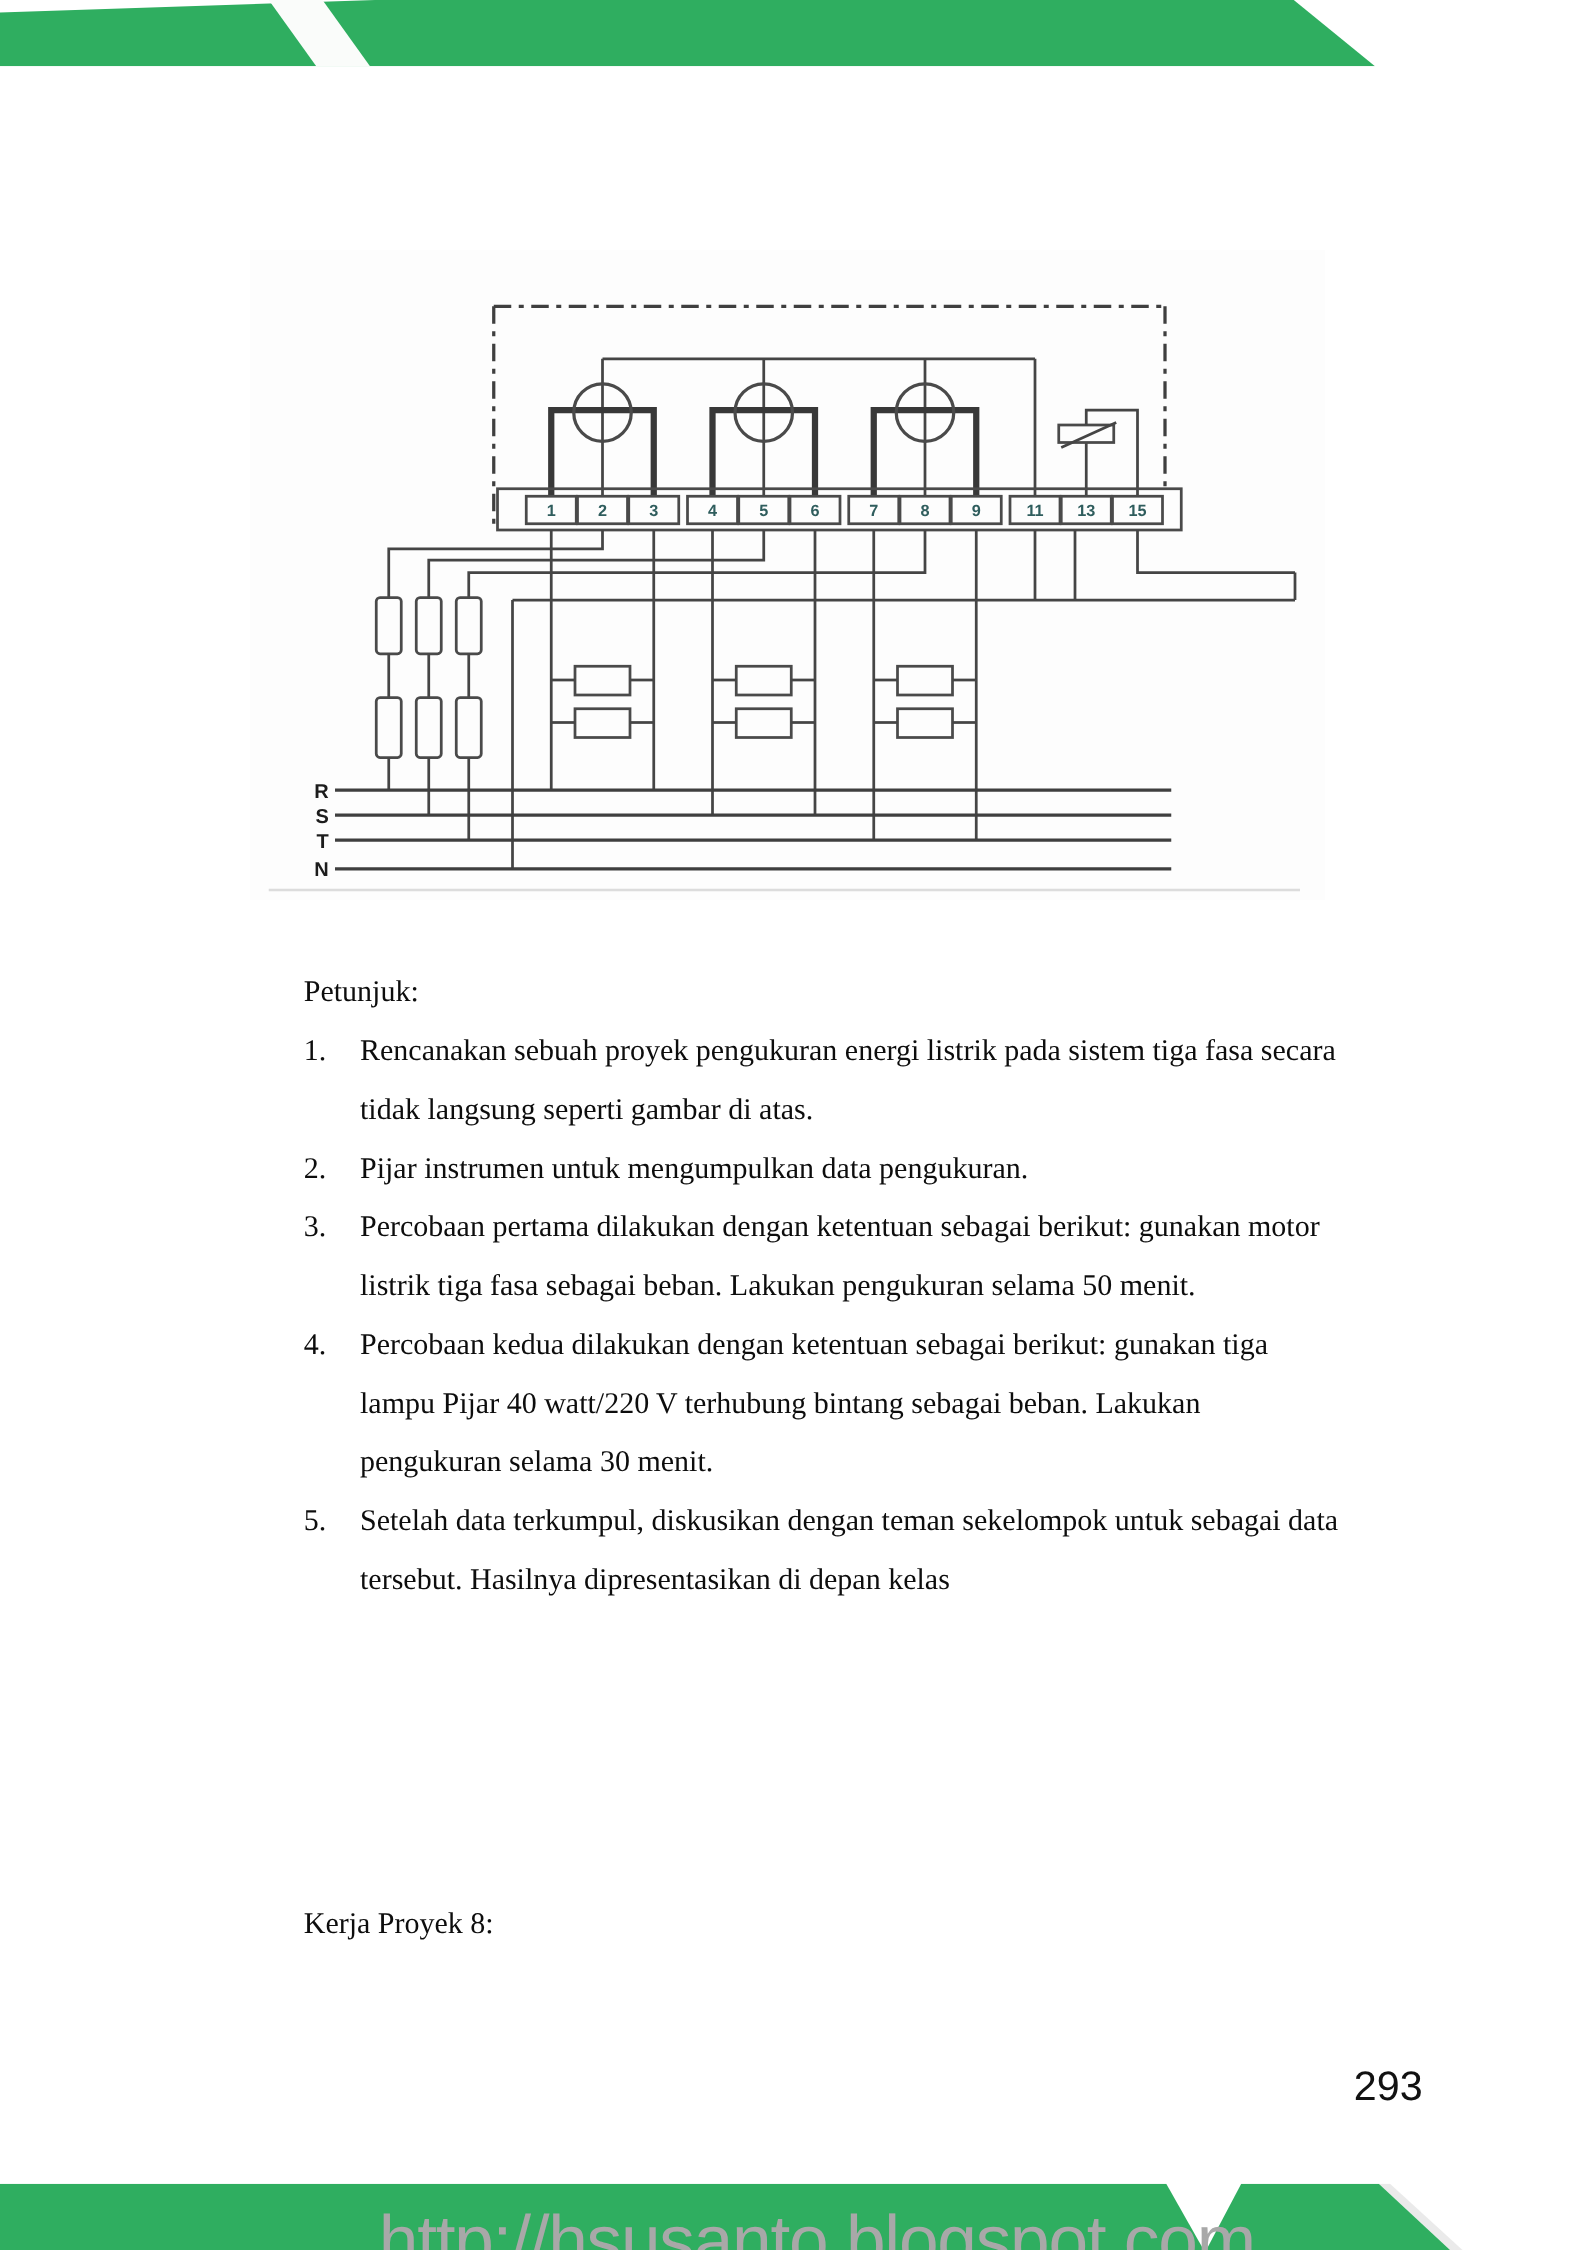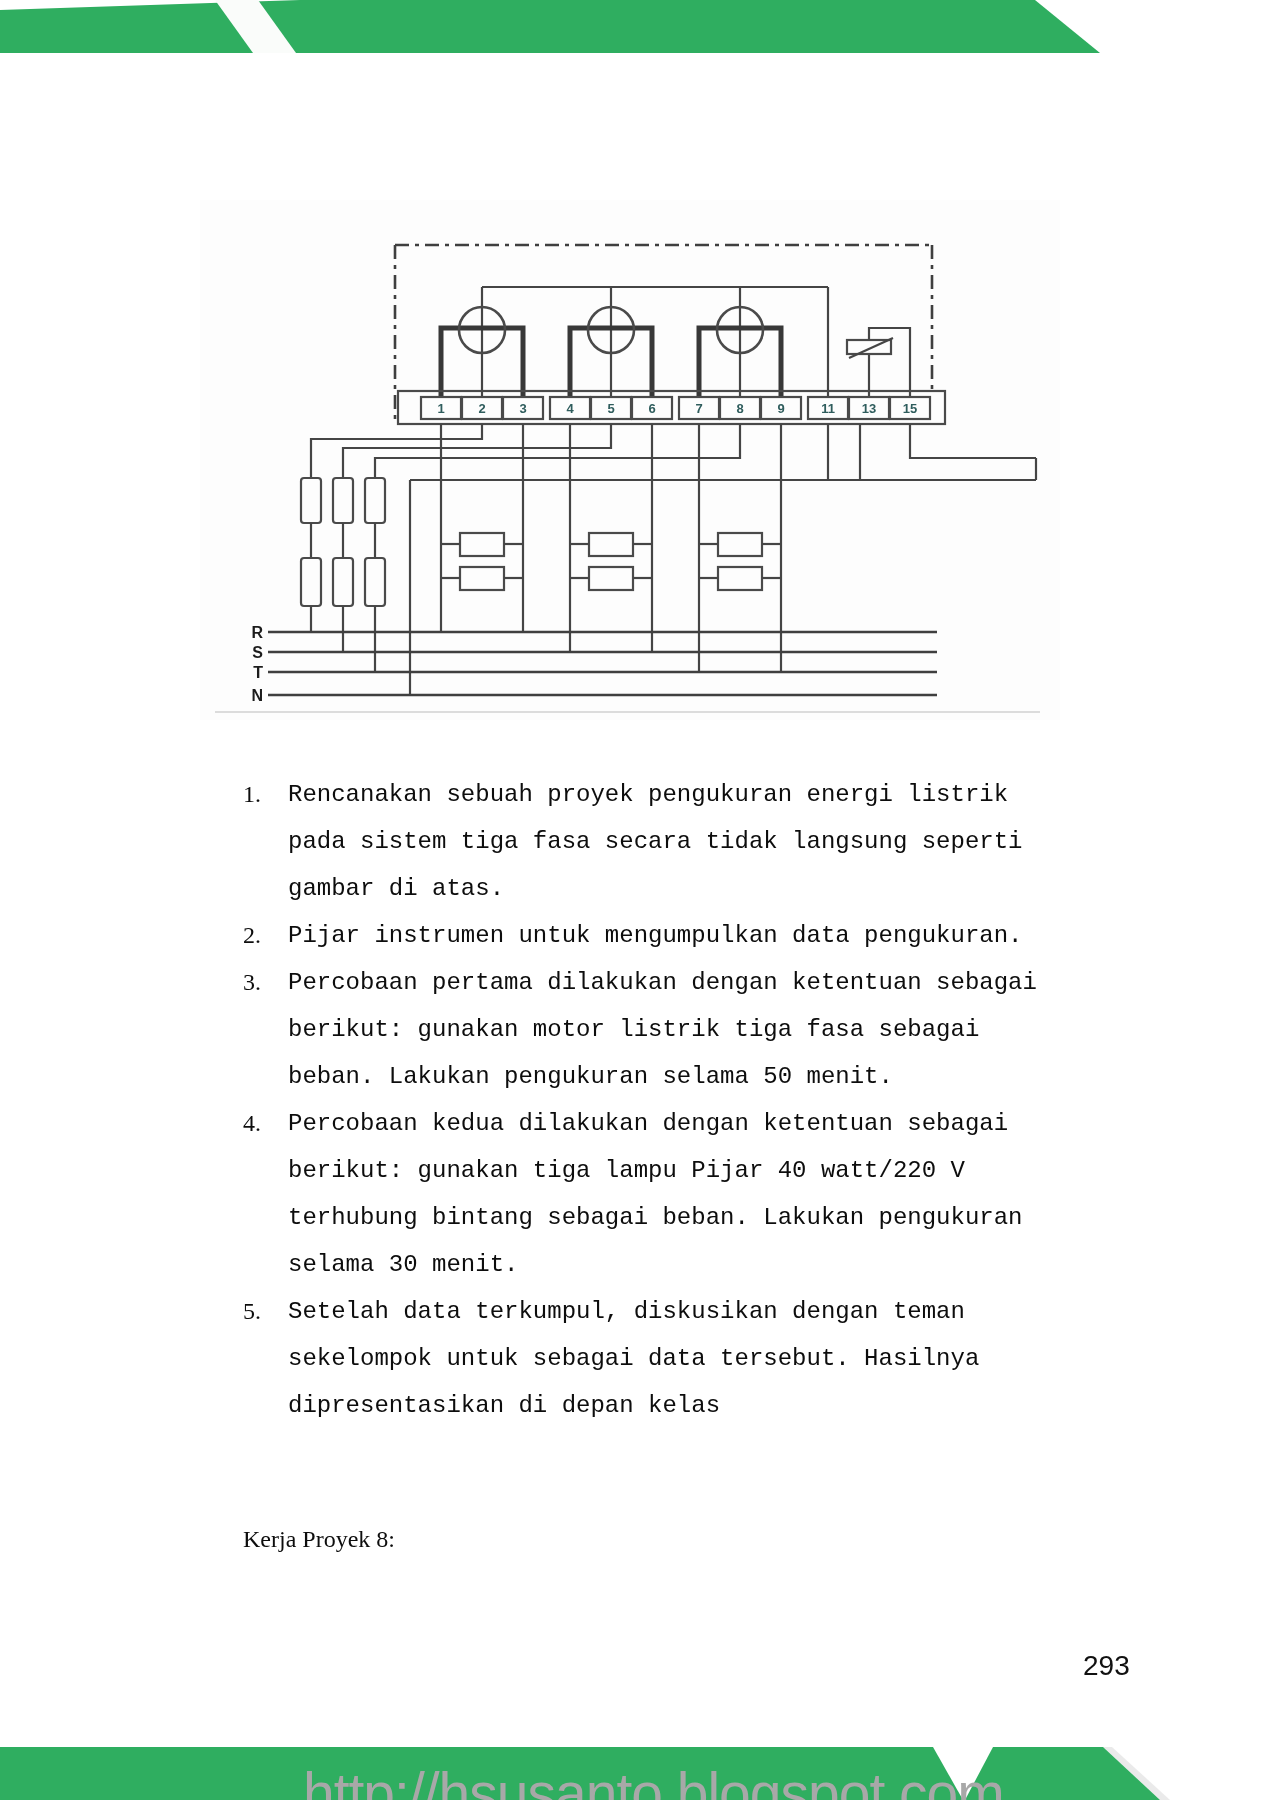--- a/index.html
+++ b/index.html
@@ -28,29 +28,29 @@
   .ct{fill:none;stroke:#4a4a4a;stroke-width:2.6;}
   .term-num{font-family:"Liberation Sans",sans-serif;font-size:13px;font-weight:bold;fill:#2f5d5d;text-anchor:middle;}
   .bus-label{font-family:"Liberation Sans",sans-serif;font-size:16px;font-weight:bold;fill:#1c1c1c;text-anchor:end;}
   .faint-edge{stroke:#dcdcdc;stroke-width:2;}
   .textblock{
     position:absolute;left:243px;top:771px;width:830px;
     font-size:24px;line-height:47px;
   }
   .item{display:flex;}
   .item .num{flex:0 0 45px;}
-  .item .txt{flex:1;max-width:805px;font-family:Liberation Mono, monospace;}
+  .item .txt{flex:1;max-width:805px;}
   .kerja{
     position:absolute;left:243px;top:1516px;
     font-size:24px;line-height:47px;text-align:right;
   }
   .pageno{
     position:absolute;left:1083px;top:1650px;
     font-family:"Liberation Sans",sans-serif;
-    font-size:28px;color:#111;
+    font-size:33px;color:#111;
   }
   .watermark{
     position:absolute;left:303px;top:1760px;z-index:6;
     font-family:"Liberation Sans",sans-serif;
     font-size:57px;letter-spacing:-1px;
     color:#a8a8a8;white-space:nowrap;
   }
 </style>
 </head>
 <body>
@@ -191,20 +191,21 @@
         <path class="busline" d="M268,672 H937"></path>
         <text class="bus-label" x="263" y="701">N</text>
         <path class="busline" d="M268,695 H937"></path>
       </g>
 
       <path class="faint-edge" d="M215,712 H1040"></path>
     </svg>
   </div>
 
   <div class="textblock">
+    <div>Petunjuk:</div>
     <div class="item">
       <span class="num">1.</span>
       <span class="txt">Rencanakan sebuah proyek pengukuran energi listrik pada sistem tiga fasa secara tidak langsung seperti gambar di atas.</span>
     </div>
     <div class="item">
       <span class="num">2.</span>
       <span class="txt">Pijar instrumen untuk mengumpulkan data pengukuran.</span>
     </div>
     <div class="item">
       <span class="num">3.</span>

